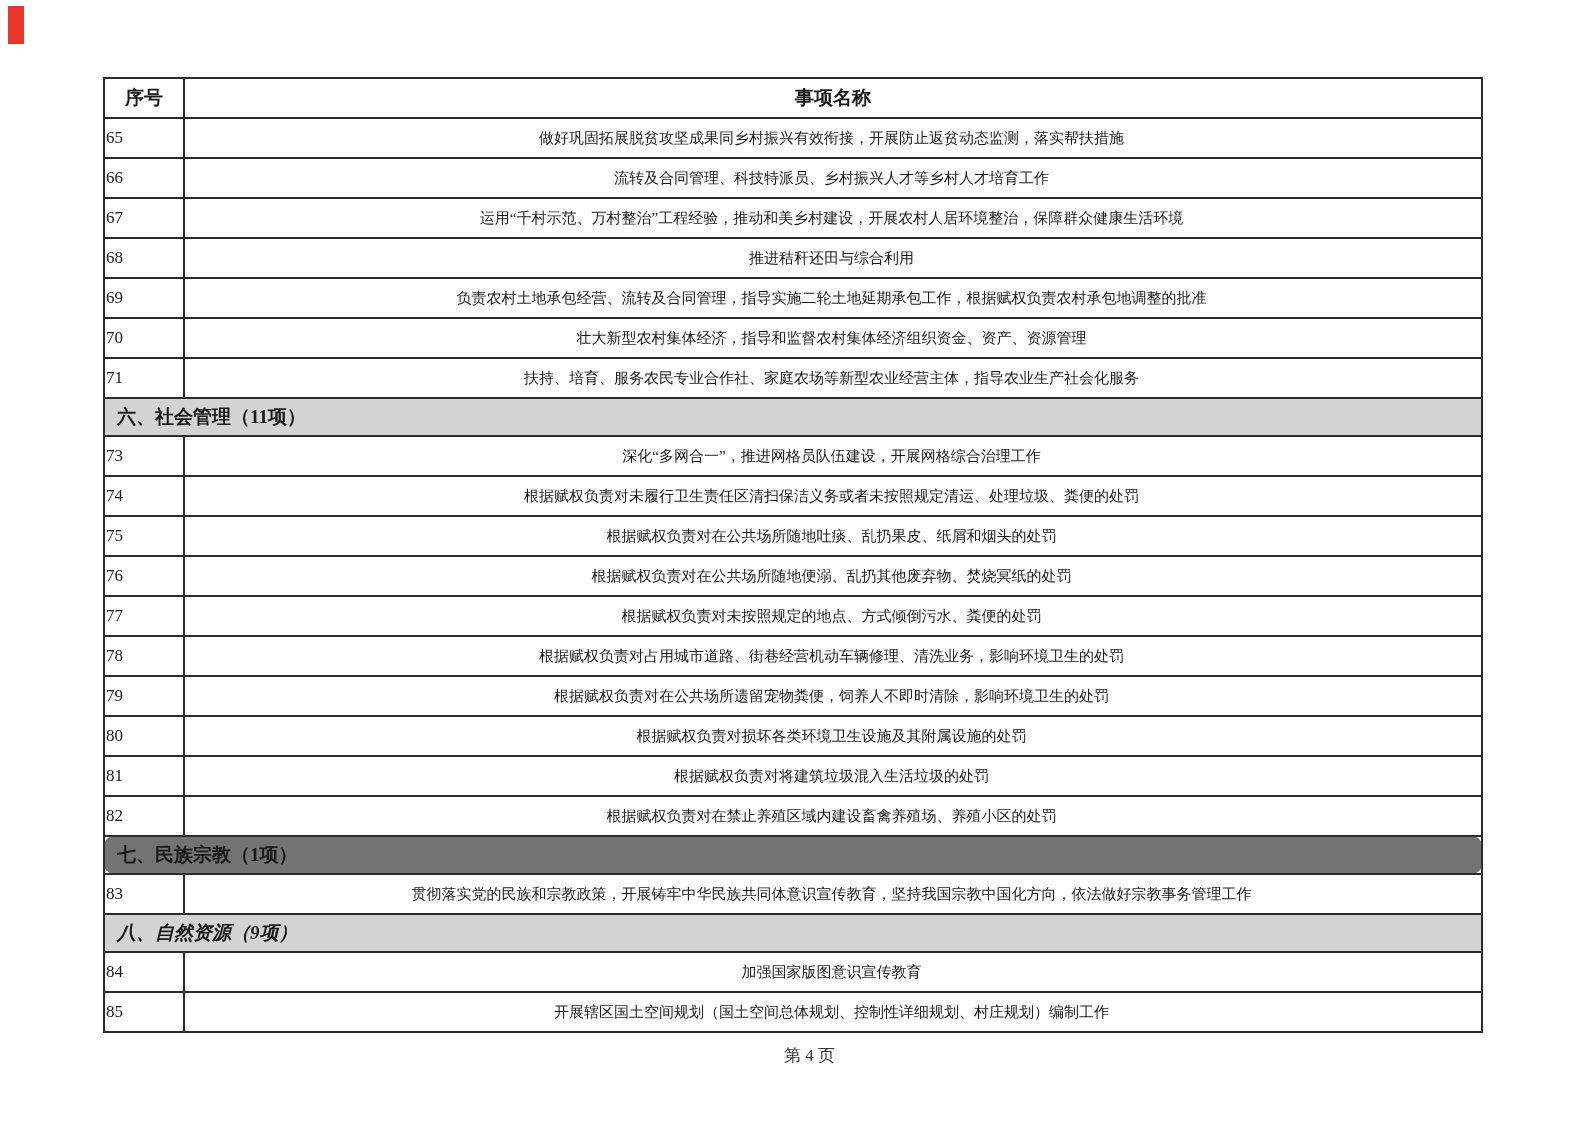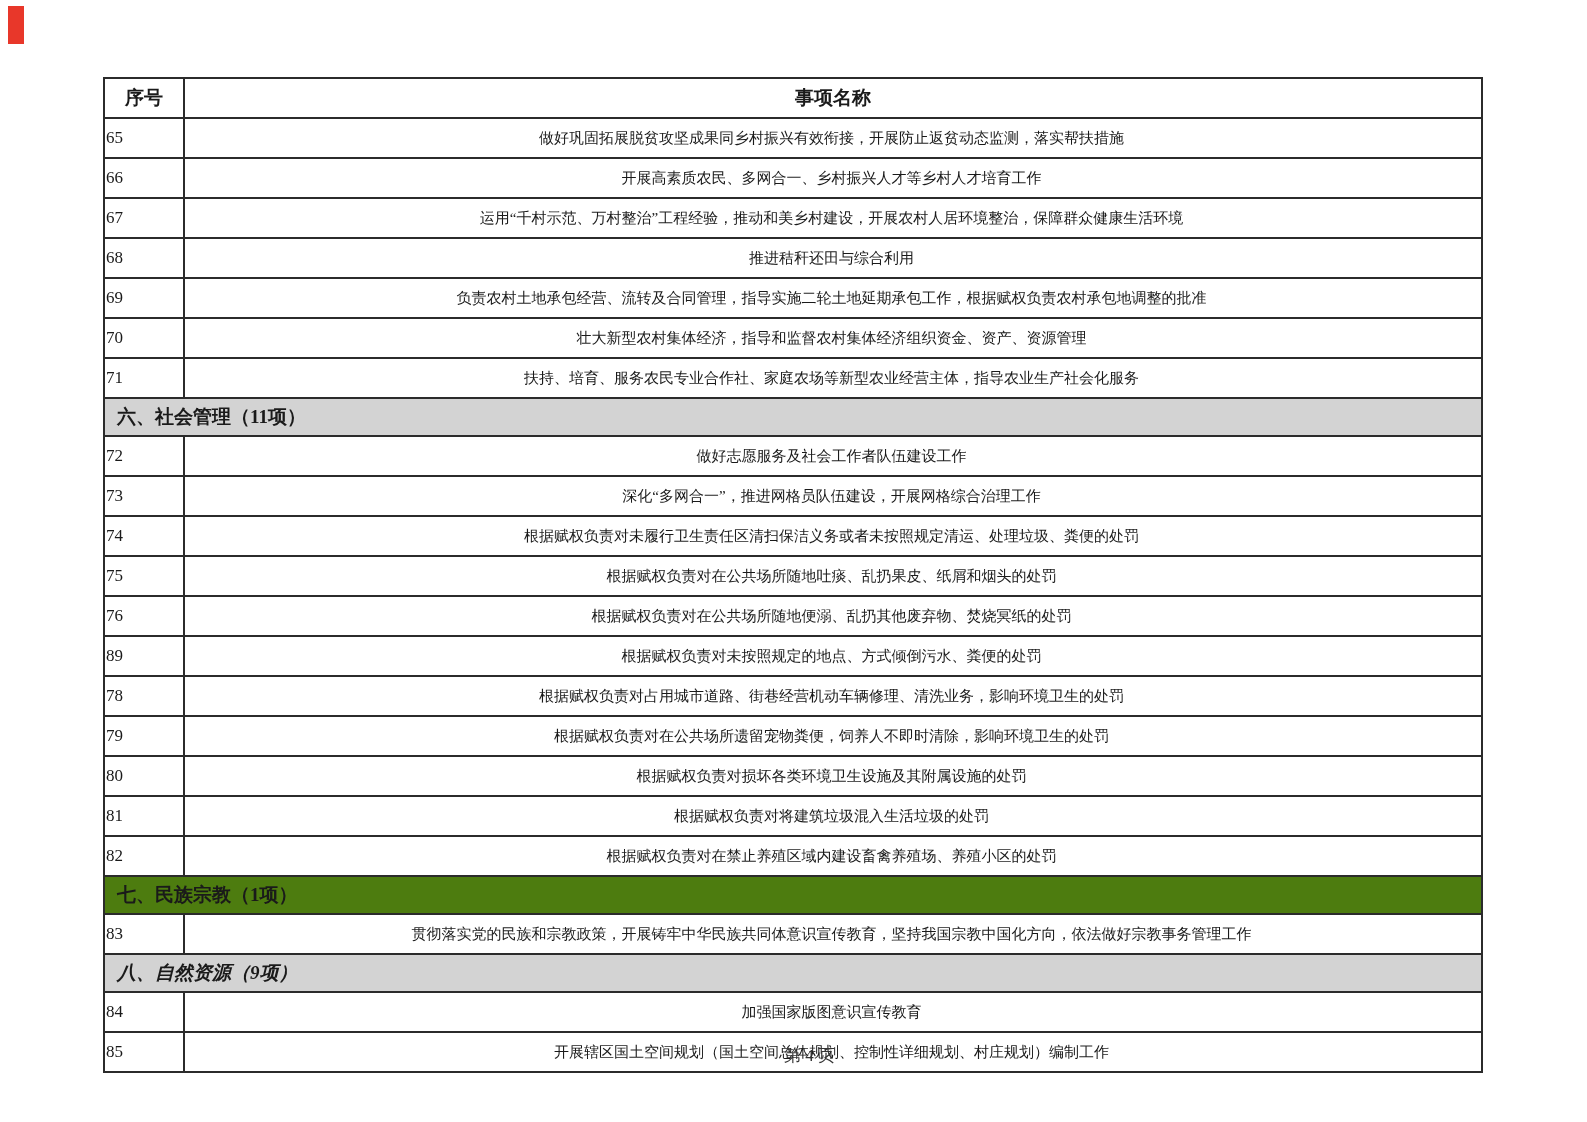--- a/index.html
+++ b/index.html
@@ -84,21 +84,21 @@
     </tr>
   </thead>
   <tbody>
   <tr class="item-row">
     <td class="cell-no">65</td>
     <td class="cell-name">做好巩固拓展脱贫攻坚成果同乡村振兴有效衔接，开展防止返贫动态监测，落实帮扶措施</td>
   </tr>
 
   <tr class="item-row">
     <td class="cell-no">66</td>
-    <td class="cell-name">开展高素质农民、多网合一、乡村振兴人才等乡村人才培育工作</td>
+    <td class="cell-name">流转及合同管理、科技特派员、乡村振兴人才等乡村人才培育工作</td>
   </tr>
 
   <tr class="item-row">
     <td class="cell-no">67</td>
     <td class="cell-name">运用“千村示范、万村整治”工程经验，推动和美乡村建设，开展农村人居环境整治，保障群众健康生活环境</td>
   </tr>
 
   <tr class="item-row">
     <td class="cell-no">68</td>
     <td class="cell-name">推进秸秆还田与综合利用</td>
@@ -116,24 +116,20 @@
 
   <tr class="item-row">
     <td class="cell-no">71</td>
     <td class="cell-name">扶持、培育、服务农民专业合作社、家庭农场等新型农业经营主体，指导农业生产社会化服务</td>
   </tr>
 
   <tr class="section-row">
     <td colspan="2" style="background: rgb(211, 211, 211);">六、社会管理（11项）</td>
   </tr>
 
-  <tr class="item-row">
-    <td class="cell-no">72</td>
-    <td class="cell-name">做好志愿服务及社会工作者队伍建设工作</td>
-  </tr>
 
   <tr class="item-row">
     <td class="cell-no">73</td>
     <td class="cell-name">深化“多网合一”，推进网格员队伍建设，开展网格综合治理工作</td>
   </tr>
 
   <tr class="item-row">
     <td class="cell-no">74</td>
     <td class="cell-name">根据赋权负责对未履行卫生责任区清扫保洁义务或者未按照规定清运、处理垃圾、粪便的处罚</td>
   </tr>
@@ -142,21 +138,21 @@
     <td class="cell-no">75</td>
     <td class="cell-name">根据赋权负责对在公共场所随地吐痰、乱扔果皮、纸屑和烟头的处罚</td>
   </tr>
 
   <tr class="item-row">
     <td class="cell-no">76</td>
     <td class="cell-name">根据赋权负责对在公共场所随地便溺、乱扔其他废弃物、焚烧冥纸的处罚</td>
   </tr>
 
   <tr class="item-row">
-    <td class="cell-no">89</td>
+    <td class="cell-no">77</td>
     <td class="cell-name">根据赋权负责对未按照规定的地点、方式倾倒污水、粪便的处罚</td>
   </tr>
 
   <tr class="item-row">
     <td class="cell-no">78</td>
     <td class="cell-name">根据赋权负责对占用城市道路、街巷经营机动车辆修理、清洗业务，影响环境卫生的处罚</td>
   </tr>
 
   <tr class="item-row">
     <td class="cell-no">79</td>
@@ -172,21 +168,21 @@
     <td class="cell-no">81</td>
     <td class="cell-name">根据赋权负责对将建筑垃圾混入生活垃圾的处罚</td>
   </tr>
 
   <tr class="item-row">
     <td class="cell-no">82</td>
     <td class="cell-name">根据赋权负责对在禁止养殖区域内建设畜禽养殖场、养殖小区的处罚</td>
   </tr>
 
   <tr class="section-row">
-    <td colspan="2" style="background: #4d7c0f;">七、民族宗教（1项）</td>
+    <td colspan="2" style="background: #737373; border-radius: 10px;">七、民族宗教（1项）</td>
   </tr>
 
   <tr class="item-row">
     <td class="cell-no">83</td>
     <td class="cell-name">贯彻落实党的民族和宗教政策，开展铸牢中华民族共同体意识宣传教育，坚持我国宗教中国化方向，依法做好宗教事务管理工作</td>
   </tr>
 
   <tr class="section-row">
     <td colspan="2" style="background: rgb(211, 211, 211); font-style: italic;">八、自然资源（9项）</td>
   </tr>

